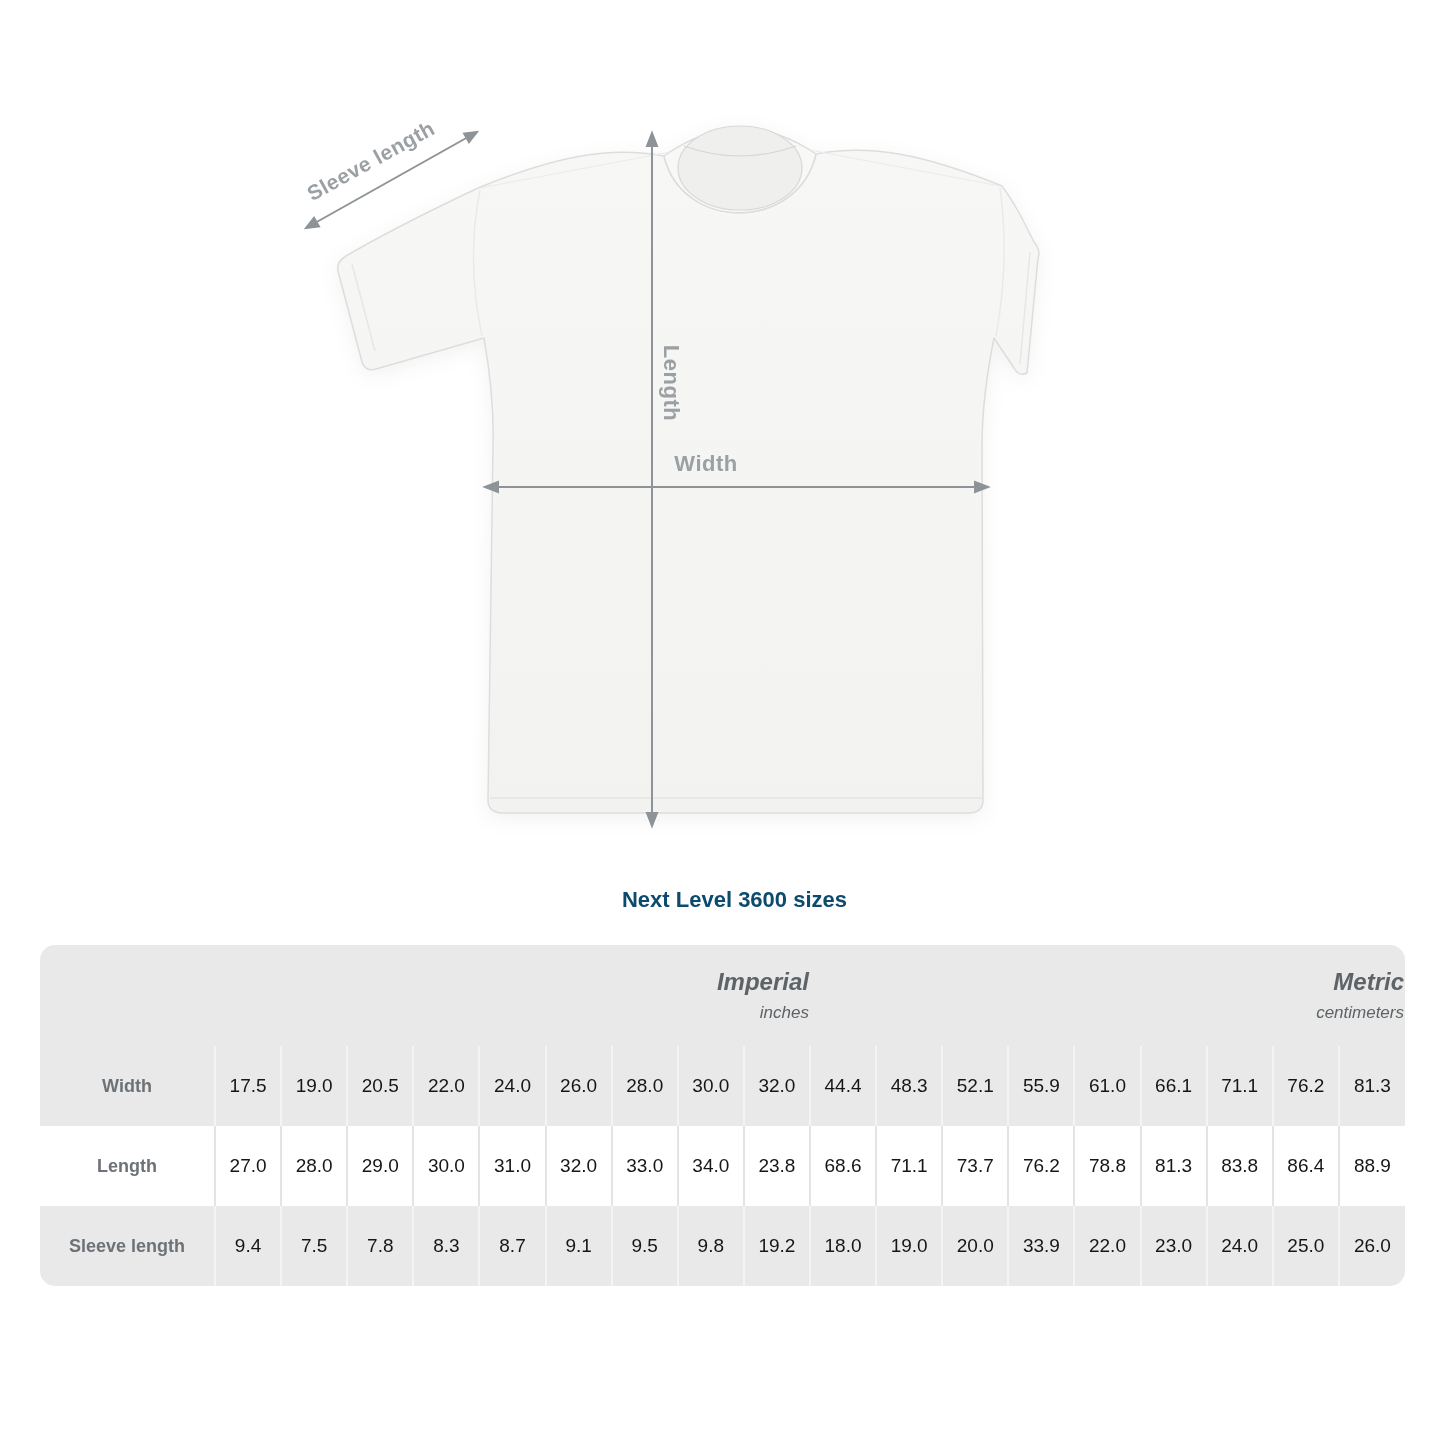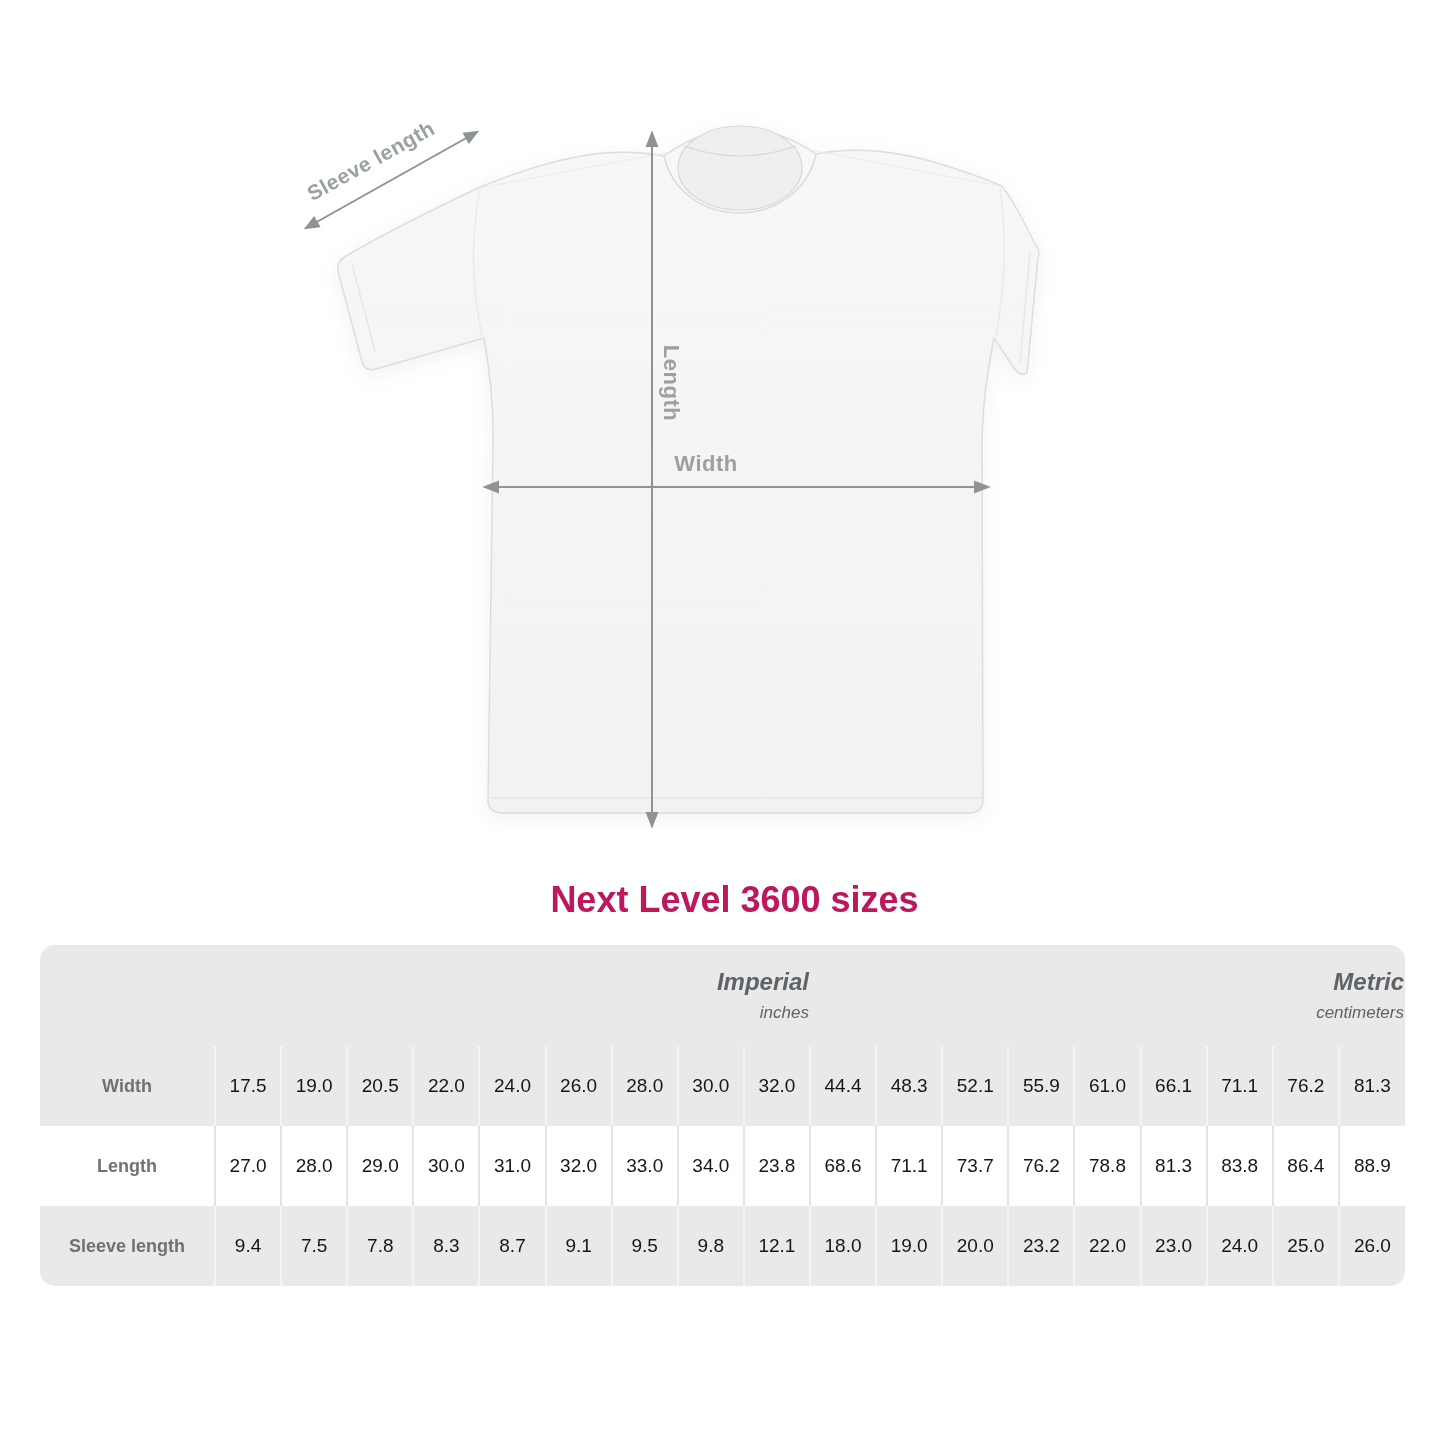--- a/index.html
+++ b/index.html
@@ -16,21 +16,21 @@
     white-space:nowrap;letter-spacing:.5px;
   }
   .sleeve-label{left:371px;top:161px;font-size:21px;
     transform:translate(-50%,-50%) rotate(-29deg);}
   .length-label{left:671px;top:383px;font-size:22px;
     transform:translate(-50%,-50%) rotate(90deg);}
   .width-label{left:706px;top:464px;font-size:22px;
     transform:translate(-50%,-50%);}
   
   .title-block{text-align:center;margin-top:10px;}
-  .page-title{margin:0;font-size:36px;font-weight:bold;color:#be185d;line-height:36px;padding-left:24px;}
+  .page-title{margin:0;font-size:22px;font-weight:bold;color:#0c4a6e;line-height:36px;padding-left:24px;}
   .page-subtitle{margin:9px 0 0 0;font-size:19px;font-style:italic;color:#484848;}
   
   .table-wrap{margin:27px 40px 0 40px;border-radius:15px;overflow:hidden;}
   table.size-table{width:100%;border-collapse:collapse;table-layout:fixed;}
   col.label-col{width:175px;}
   tr.units td{background:#e9e9e9;height:99px;text-align:right;vertical-align:middle;border:none;}
   .section-title{font-size:24px;font-weight:bold;font-style:italic;color:#5d6367;}
   .section-unit{font-size:17px;font-style:italic;color:#5d6367;margin-top:7px;}
   tr.sizes{background:#ffffff;height:71px;}
   tr.sizes th{font-size:17px;font-weight:bold;color:#6d7277;text-align:center;vertical-align:middle;}
@@ -183,25 +183,25 @@
         <tr class="data-row alt">
           <th class="row-label">Sleeve length</th>
           <td>9.4</td>
           <td>7.5</td>
           <td>7.8</td>
           <td>8.3</td>
           <td>8.7</td>
           <td>9.1</td>
           <td>9.5</td>
           <td>9.8</td>
-          <td>12.1</td>
+          <td>19.2</td>
           <td>18.0</td>
           <td>19.0</td>
           <td>20.0</td>
-          <td>23.2</td>
+          <td>33.9</td>
           <td>22.0</td>
           <td>23.0</td>
           <td>24.0</td>
           <td>25.0</td>
           <td>26.0</td>
         </tr>
       </tbody>
   </table>
 </div>
 

